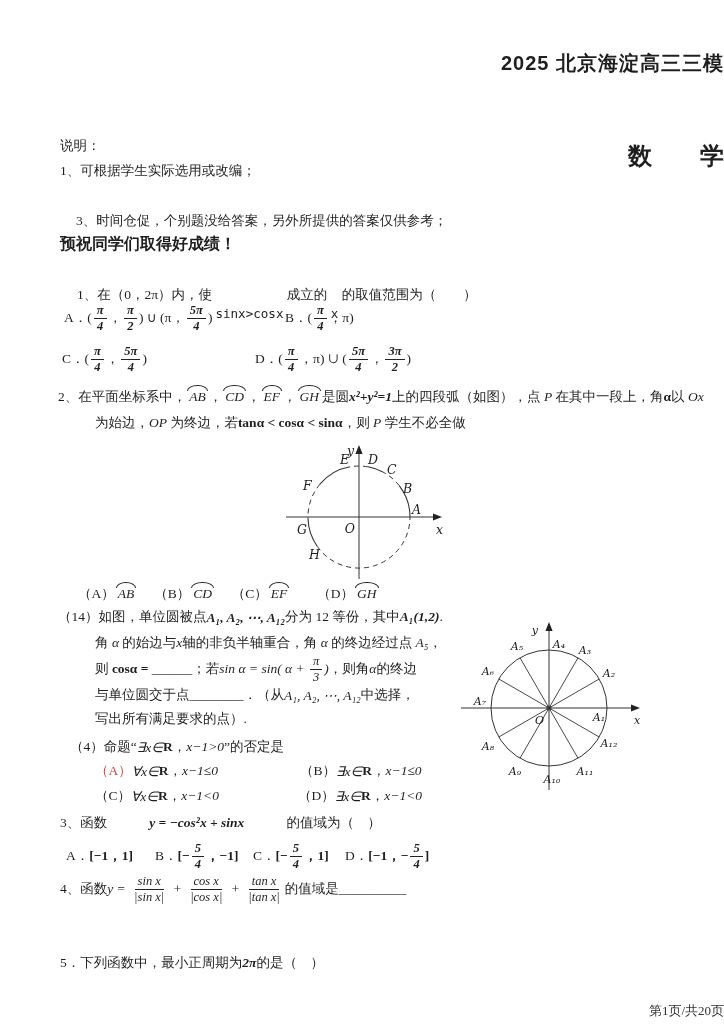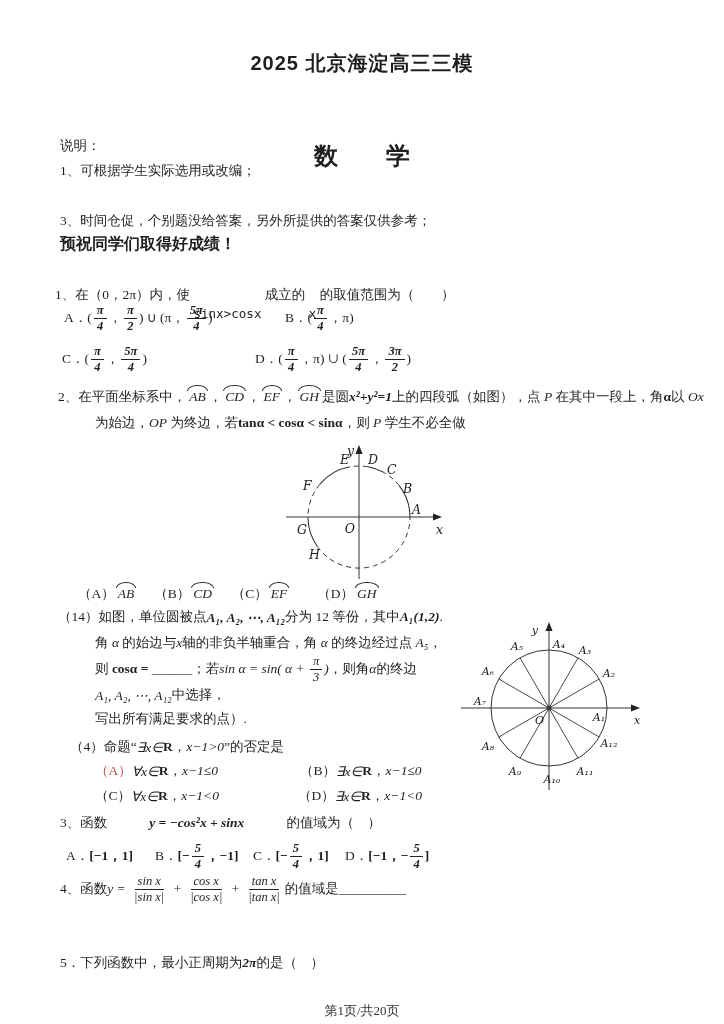--- a/index.html
+++ b/index.html
@@ -2,21 +2,21 @@
 <html><head>
 <meta charset="utf-8">
 <style>
   html,body { margin:0; padding:0; background:#ffffff; }
   #page {
     position:relative; width:724px; height:1024px; background:#fff;
     color:#1f1f1f; font-family:"Liberation Serif", serif; font-size:13.5px;
     overflow:hidden;
   }
   .abs { position:absolute; }
-  .center { left:0; width:724px; text-align:center; }
+  .center { left:0; width:724px; text-align:right; }
   .title { font-size:20px; font-weight:bold; font-family:"Liberation Sans", sans-serif; letter-spacing:1px; }
   .subject { font-size:24px; font-weight:bold; font-family:"Liberation Sans", sans-serif;margin-top:48px; }
   .wish { font-size:16px; font-weight:bold; font-family:"Liberation Sans", sans-serif; }
   .mline { position:absolute; display:flex; align-items:center; white-space:pre; }
   .mline > span { white-space:pre; }
   .seg-x { }
   .seg-i { font-style:italic; font-family:"Liberation Serif", serif; }
   .seg-b { font-weight:bold; }
   .seg-bi { font-weight:bold; font-style:italic; }
   .seg-m { font-family:"DejaVu Sans Mono", monospace; font-size:0.93em;margin-top:37px; }
@@ -45,24 +45,24 @@
 </head>
 <body>
 
 <div id="page">
 
   <div class="abs center title" style="top:50px;">2025 北京海淀高三三模</div>
   <div class="abs center subject" style="top:92px;">数　　学</div>
 
   <div class="abs" style="left:60px; top:137px;">说明：</div>
   <div class="abs" style="left:60px; top:162px;">1、可根据学生实际选用或改编；</div>
-  <div class="abs" style="left:60px; top:212px;text-align:right;">3、时间仓促，个别题没给答案，另外所提供的答案仅供参考；</div>
+  <div class="abs" style="left:76px; top:212px;text-align:right;">3、时间仓促，个别题没给答案，另外所提供的答案仅供参考；</div>
   <div class="abs wish" style="left:60px; top:234px;">预祝同学们取得好成绩！</div>
 
-  <div class="mline" style="left:55px; top:269px;"><span class="seg-x">1、在（0，2π）内，使 </span><span class="seg-m">sinx&gt;cosx</span><span class="seg-x"> 成立的 </span><span class="seg-m">x</span><span class="seg-x"> 的取值范围为（　　）</span></div>
+  <div class="mline" style="left:77px; top:269px;"><span class="seg-x">1、在（0，2π）内，使 </span><span class="seg-m">sinx&gt;cosx</span><span class="seg-x"> 成立的 </span><span class="seg-m">x</span><span class="seg-x"> 的取值范围为（　　）</span></div>
   <div class="mline" style="left:64px; top:299px; height:38px;"><span class="seg-x">A．(</span><span class="frac fb"><span class="num">π</span><span class="den">4</span></span><span class="seg-x">，</span><span class="frac fb"><span class="num">π</span><span class="den">2</span></span><span class="seg-x">) ∪ (π，</span><span class="frac fb"><span class="num">5π</span><span class="den">4</span></span><span class="seg-x">)</span></div>
   <div class="mline" style="left:285px; top:299px; height:38px;"><span class="seg-x">B．(</span><span class="frac fb"><span class="num">π</span><span class="den">4</span></span><span class="seg-x">，π)</span></div>
   <div class="mline" style="left:62px; top:340px; height:38px;"><span class="seg-x">C．(</span><span class="frac fb"><span class="num">π</span><span class="den">4</span></span><span class="seg-x">，</span><span class="frac fb"><span class="num">5π</span><span class="den">4</span></span><span class="seg-x">)</span></div>
   <div class="mline" style="left:255px; top:340px; height:38px;"><span class="seg-x">D．(</span><span class="frac fb"><span class="num">π</span><span class="den">4</span></span><span class="seg-x">，π) ∪ (</span><span class="frac fb"><span class="num">5π</span><span class="den">4</span></span><span class="seg-x">，</span><span class="frac fb"><span class="num">3π</span><span class="den">2</span></span><span class="seg-x">)</span></div>
 
   <div class="mline" style="left:58px; top:388px;"><span class="seg-x">2、在平面坐标系中，</span><span class="archat">AB</span><span class="seg-x">，</span><span class="archat">CD</span><span class="seg-x">，</span><span class="archat">EF</span><span class="seg-x">，</span><span class="archat">GH</span><span class="seg-x">是圆</span><span class="seg-bi">x²+y²=1</span><span class="seg-x">上的四段弧（如图），点 </span><span class="seg-i">P</span><span class="seg-x"> 在其中一段上，角</span><span class="seg-b">α</span><span class="seg-x">以 </span><span class="seg-i">Ox</span></div>
   <div class="mline" style="left:95px; top:414px;"><span class="seg-x">为始边，</span><span class="seg-i">OP</span><span class="seg-x"> 为终边，若</span><span class="seg-b">tanα &lt; cosα &lt; sinα</span><span class="seg-x">，则 </span><span class="seg-i">P</span><span class="seg-x"> 学生不必全做</span></div>
 
   <svg class="abs" style="left:270px; top:441px;" width="180" height="147" viewBox="0 0 180 147">
     <line x1="16" y1="76" x2="164" y2="76" stroke-width="1"></line>
@@ -90,21 +90,21 @@
     <text class="lab12" x="33" y="49">F</text>
     <text class="lab12" x="27" y="93">G</text>
     <text class="lab12" x="39" y="118">H</text>
   </svg>
 
   <div class="mline" style="left:78px; top:583px; height:22px;"><span class="seg-x">（A）</span><span class="archat">AB</span><span class="seg-x">　 （B）</span><span class="archat">CD</span><span class="seg-x">　 （C）</span><span class="archat">EF</span><span class="seg-x">　　（D）</span><span class="archat">GH</span></div>
 
   <div class="mline" style="left:58px; top:608px;"><span class="seg-x">（14）如图，单位圆被点</span><span class="seg-bi">A₁, A₂, ⋯, A₁₂</span><span class="seg-x">分为 12 等份，其中</span><span class="seg-bi">A₁(1,2)</span><span class="seg-x">.</span></div>
   <div class="mline" style="left:95px; top:634px;"><span class="seg-x">角 </span><span class="seg-i">α</span><span class="seg-x"> 的始边与</span><span class="seg-i">x</span><span class="seg-x">轴的非负半轴重合，角 </span><span class="seg-i">α</span><span class="seg-x"> 的终边经过点 </span><span class="seg-i">A₅</span><span class="seg-x">，</span></div>
   <div class="mline" style="left:95px; top:655px; height:28px;"><span class="seg-x">则 </span><span class="seg-b">cosα =</span><span class="seg-x"> ______；若</span><span class="seg-i">sin α = sin( α + </span><span class="frac"><span class="num">π</span><span class="den">3</span></span><span class="seg-i">)</span><span class="seg-x">，则角</span><span class="seg-i">α</span><span class="seg-x">的终边</span></div>
-  <div class="mline" style="left:95px; top:686px;"><span class="seg-i">A₁, A₂, ⋯, A₁₂</span><span class="seg-x">中选择，</span></div>
+  <div class="mline" style="left:95px; top:686px;"><span class="seg-x">与单位圆交于点________．（从</span><span class="seg-i">A₁, A₂, ⋯, A₁₂</span><span class="seg-x">中选择，</span></div>
   <div class="mline" style="left:95px; top:710px;"><span class="seg-x">写出所有满足要求的点）.</span></div>
 
   <svg class="abs" style="left:455px; top:610px;" width="235" height="195" viewBox="0 0 235 195">
     <line x1="6" y1="98" x2="177" y2="98" stroke-width="1"></line>
     <polygon points="185,98 176,94.4 176,101.6" fill="#222" stroke="none"></polygon>
     <line x1="94" y1="180" x2="94" y2="20" stroke-width="1"></line>
     <polygon points="94,12 90.4,21 97.6,21" fill="#222" stroke="none"></polygon>
     <circle cx="94" cy="98" r="58" stroke-width="1"></circle>
     <line x1="144.2" y1="69" x2="43.8" y2="127" stroke-width="0.9"></line>
     <line x1="123" y1="47.8" x2="65" y2="148.2" stroke-width="0.9"></line>

